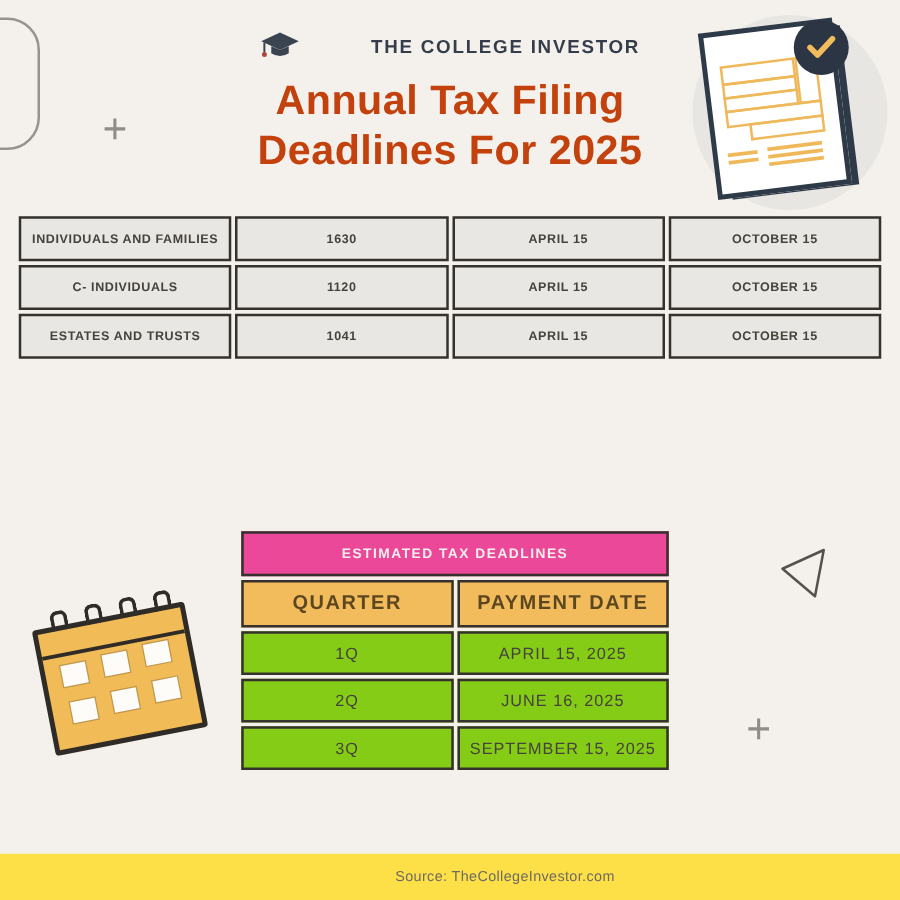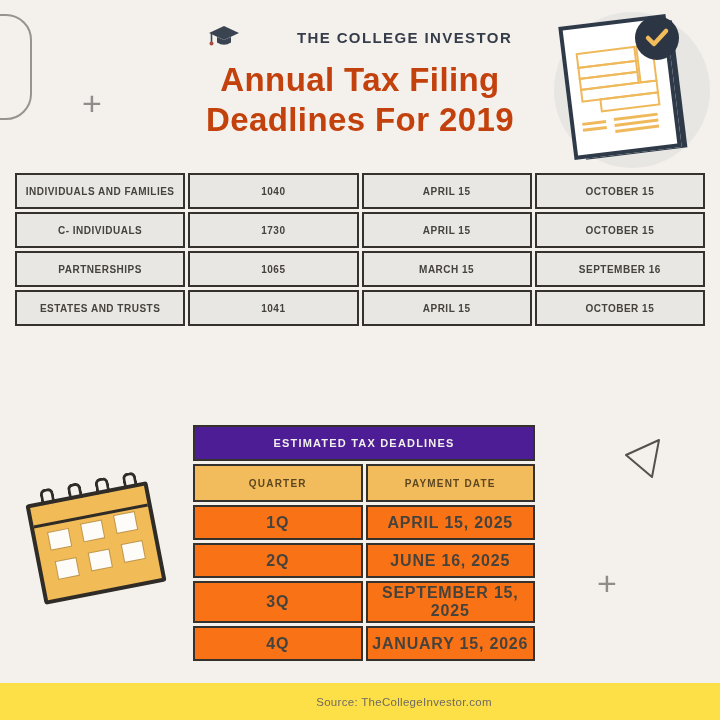--- a/index.html
+++ b/index.html
@@ -31,30 +31,30 @@
     background:#35322d;color:#f1efec;height:34px;
     font-size:10.5px;font-weight:bold;letter-spacing:1px;
   }
   table.filing td{
     background:#e9e7e3;color:#46423c;height:30px;
     font-size:10px;font-weight:bold;letter-spacing:.5px;
   }
 
   table.estimated{position:absolute;left:190px;top:422px;width:348px;table-layout:fixed;}
   table.estimated th.bar{
-    background:#4c1d95;color:#f1efec;height:30px;
+    background:#ec4899;color:#f1efec;height:30px;
     font-size:11px;font-weight:bold;letter-spacing:1.2px;margin-left:41px;
   }
   table.estimated th.col{
     background:#f2bc5c;color:#5d4721;height:32px;
-    font-size:10px;font-weight:bold;letter-spacing:1.2px;
+    font-size:16px;font-weight:bold;letter-spacing:1.2px;
   }
   table.estimated td{
-    background:#f97316;color:#46423c;height:29px;
-    font-size:16px;font-weight:bold;letter-spacing:.8px;
+    background:#84cc16;color:#46423c;height:29px;
+    font-size:13px;font-weight:normal;letter-spacing:.8px;
   }
 
   
   .footer{
     position:absolute;left:0;bottom:0;width:100%;height:37px;
     background:#fde047;display:flex;align-items:center;justify-content:center;
     font-size:11.5px;color:#6f6a62;letter-spacing:.3px;padding-left:44px;
   }
 
   
@@ -110,21 +110,21 @@
     <polygon points="16,2 31,9 16,16 1,9" fill="#3a4350"></polygon>
     <path d="M9 13 v5.5 q7 4.5 14 0 V13 L16 16 Z" fill="#3a4350"></path>
     <line x1="3.5" y1="10" x2="3.5" y2="18" stroke="#3a4350" stroke-width="1.6"></line>
     <circle cx="3.5" cy="19.5" r="2" fill="#a84b3f"></circle>
   </svg>
   <span class="brand-text">THE COLLEGE INVESTOR</span>
 </div>
 
 <div class="page-title">
   <div>Annual Tax Filing</div>
-  <div>Deadlines For 2019</div>
+  <div>Deadlines For 2025</div>
 </div>
 
 <div class="doc-illus">
   <div class="doc-circle"></div>
   <div class="doc-back"></div>
   <div class="doc-sheet">
     <div class="fline" style="left:10px;top:24px;width:56px;height:12px;"></div>
     <div class="fline" style="left:70px;top:24px;width:14px;height:34px;"></div>
     <div class="fline" style="left:10px;top:38px;width:56px;height:9px;"></div>
     <div class="fline" style="left:10px;top:49px;width:56px;height:9px;"></div>
@@ -140,35 +140,29 @@
     <svg width="28" height="22" viewBox="0 0 28 22">
       <polyline points="5,11 11,17 23,4" fill="none" stroke="#f2bc5c" stroke-width="4.5" stroke-linecap="round" stroke-linejoin="round"></polyline>
     </svg>
   </div>
 </div>
 
 <table class="filing">
   <tbody>
   <tr>
     <td>INDIVIDUALS AND FAMILIES</td>
-    <td>1040</td>
+    <td>1630</td>
     <td>APRIL 15</td>
     <td>OCTOBER 15</td>
   </tr>
   <tr>
     <td>C- INDIVIDUALS</td>
-    <td>1730</td>
+    <td>1120</td>
     <td>APRIL 15</td>
     <td>OCTOBER 15</td>
-  </tr>
-  <tr>
-    <td>PARTNERSHIPS</td>
-    <td>1065</td>
-    <td>MARCH 15</td>
-    <td>SEPTEMBER 16</td>
   </tr>
   <tr>
     <td>ESTATES AND TRUSTS</td>
     <td>1041</td>
     <td>APRIL 15</td>
     <td>OCTOBER 15</td>
   </tr>
 </tbody>
   </table>
 
@@ -185,24 +179,20 @@
     <td>1Q</td>
     <td>APRIL 15, 2025</td>
   </tr>
   <tr>
     <td>2Q</td>
     <td>JUNE 16, 2025</td>
   </tr>
   <tr>
     <td>3Q</td>
     <td>SEPTEMBER 15, 2025</td>
-  </tr>
-  <tr>
-    <td>4Q</td>
-    <td>JANUARY 15, 2026</td>
   </tr>
 </tbody>
   </table>
 
 <div class="cal-illus">
   <div class="cal-rot">
     <div class="cal-body">
       <div class="cal-head"></div>
       <div class="cal-ring" style="left:12px;"></div>
       <div class="cal-ring" style="left:40px;"></div>

